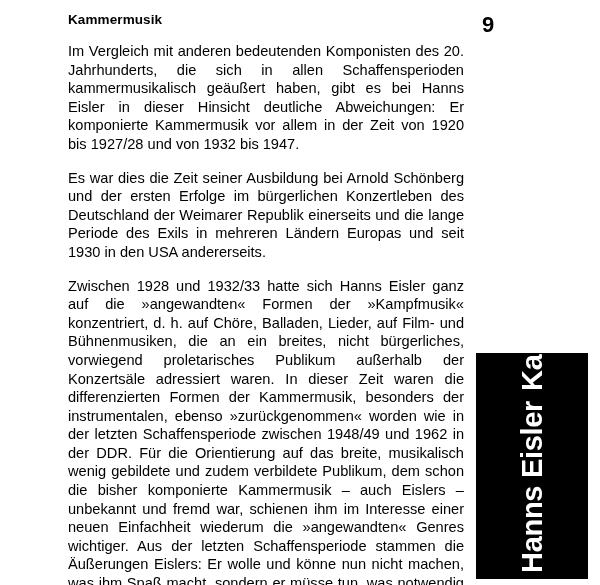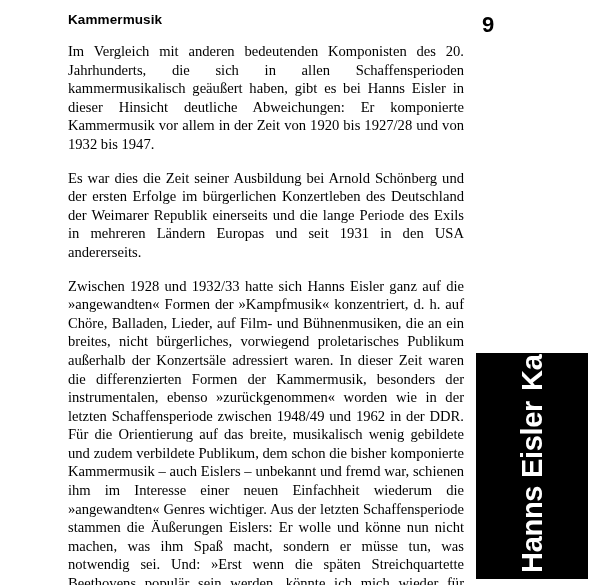--- a/index.html
+++ b/index.html
@@ -39,21 +39,21 @@
   }
   .heading {
     font-family: "Liberation Sans", sans-serif;
     font-weight: bold;
     font-size: 13.5px;
     color: #000000;
     margin: 0 0 15px 0;
     letter-spacing: 0.1px;
   }
   .para {
-    font-family: Liberation Serif, serif;
+    font-family: Liberation Sans, sans-serif;
     font-size: 14.6px;
     line-height: 18.6px;
     color: #000000;
     margin: 0 0 15px 0;
     text-align: justify;
     text-justify: inter-word;
     hyphens: manual;
   }
   .para:last-child {
     margin-bottom: 0;
@@ -100,21 +100,21 @@
 </head>
 <body>
 
 <div class="page">
 
   <div class="page-number">9</div>
 
   <div class="content">
     <h1 class="heading">Kammermusik</h1>
     <p class="para">Im Vergleich mit anderen bedeutenden Komponisten des 20. Jahrhunderts, die sich in allen Schaffensperioden kammermusikalisch geäußert haben, gibt es bei Hanns Eisler in dieser Hinsicht deutliche Abweichungen: Er komponierte Kammermusik vor allem in der Zeit von 1920 bis 1927/28 und von 1932 bis 1947.</p>
-    <p class="para">Es war dies die Zeit seiner Ausbildung bei Arnold Schönberg und der ersten Erfolge im bürgerlichen Konzertleben des Deutschland der Weimarer Republik einerseits und die lange Periode des Exils in mehreren Ländern Europas und seit 1931 in den USA andererseits.</p>
+    <p class="para">Es war dies die Zeit seiner Ausbildung bei Arnold Schönberg und der ersten Erfolge im bürgerlichen Konzertleben des Deutschland der Weimarer Republik einerseits und die lange Periode des Exils in mehreren Ländern Europas und seit 1930 in den USA andererseits.</p>
     <p class="para tight">Zwischen 1928 und 1932/33 hatte sich Hanns Eisler ganz auf die »angewandten« Formen der »Kampfmusik« konzentriert, d. h. auf Chöre, Balladen, Lieder, auf Film- und Bühnenmusiken, die an ein breites, nicht bürgerliches, vorwiegend proletarisches Publikum außerhalb der Konzertsäle adressiert waren. In dieser Zeit waren die differenzierten Formen der Kammermusik, besonders der instrumentalen, ebenso »zurückgenommen« worden wie in der letzten Schaffensperiode zwischen 1948/49 und 1962 in der DDR. Für die Orientierung auf das breite, musikalisch wenig gebildete und zudem verbildete Publikum, dem schon die bisher komponierte Kammermusik – auch Eislers – unbekannt und fremd war, schienen ihm im Interesse einer neuen Einfachheit wiederum die »angewandten« Genres wichtiger. Aus der letzten Schaffensperiode stammen die Äußerungen Eislers: Er wolle und könne nun nicht machen, was ihm Spaß macht, sondern er müsse tun, was notwendig sei. Und: »Erst wenn die späten Streichquartette Beethovens populär sein werden, könnte ich mich wieder für Kammermusik interessieren«.</p>
 
   </div>
 
   <div class="sidebar-title">
     <div class="sidebar-inner">
       <div class="sidebar-text">
         <span class="composer">Hanns Eisler</span><span>Kammermusik</span>
       </div>
     </div>

